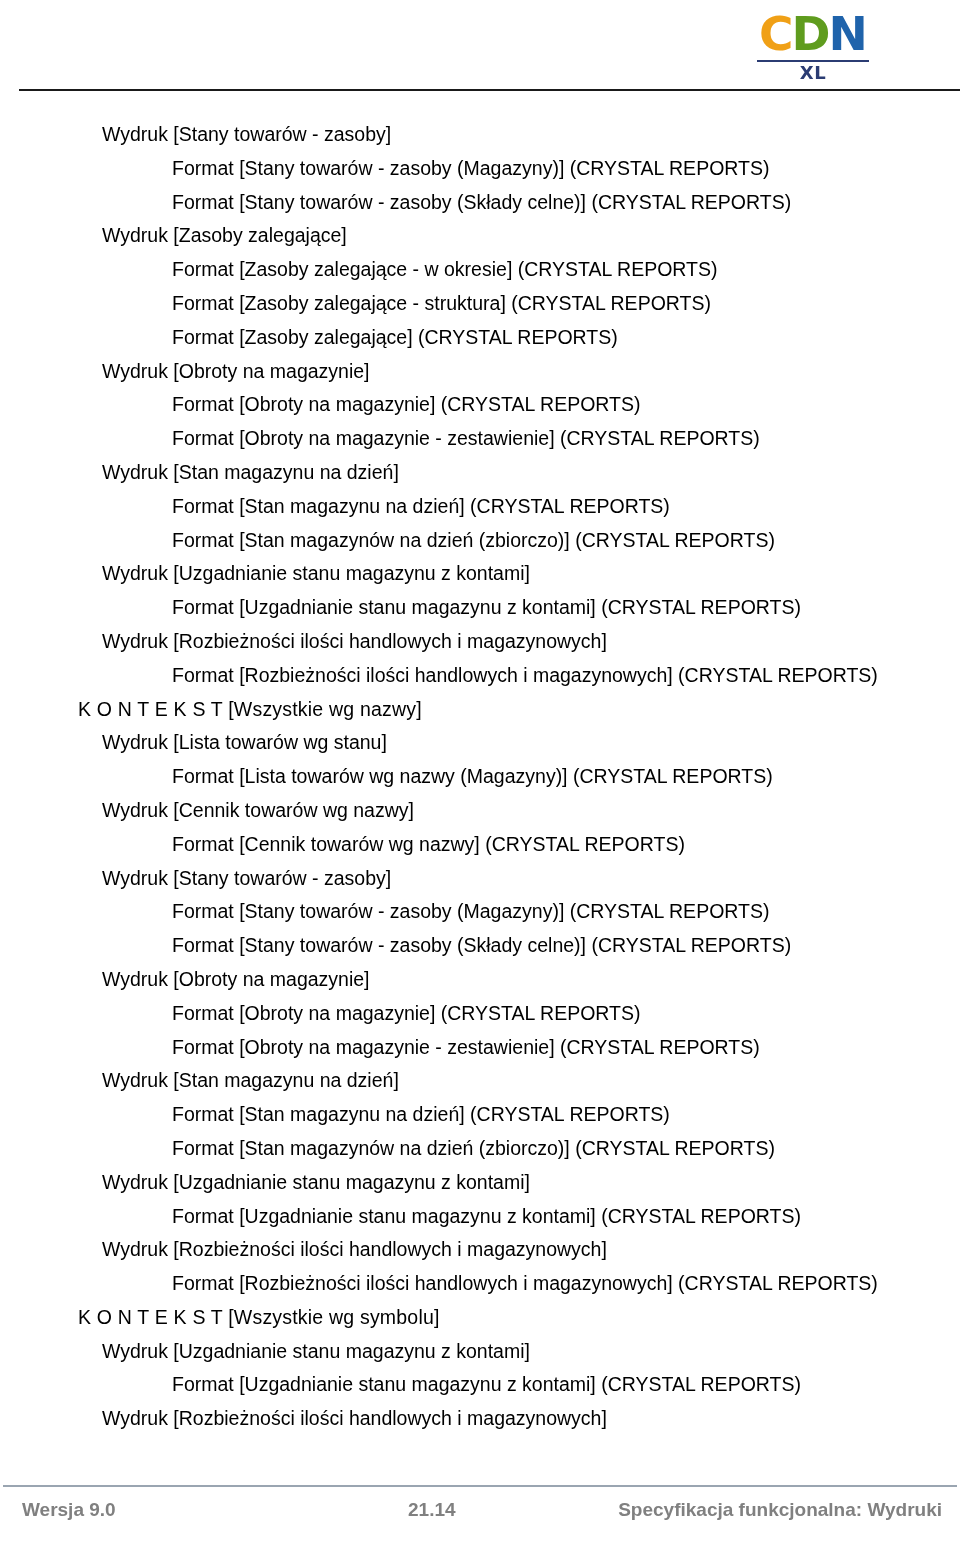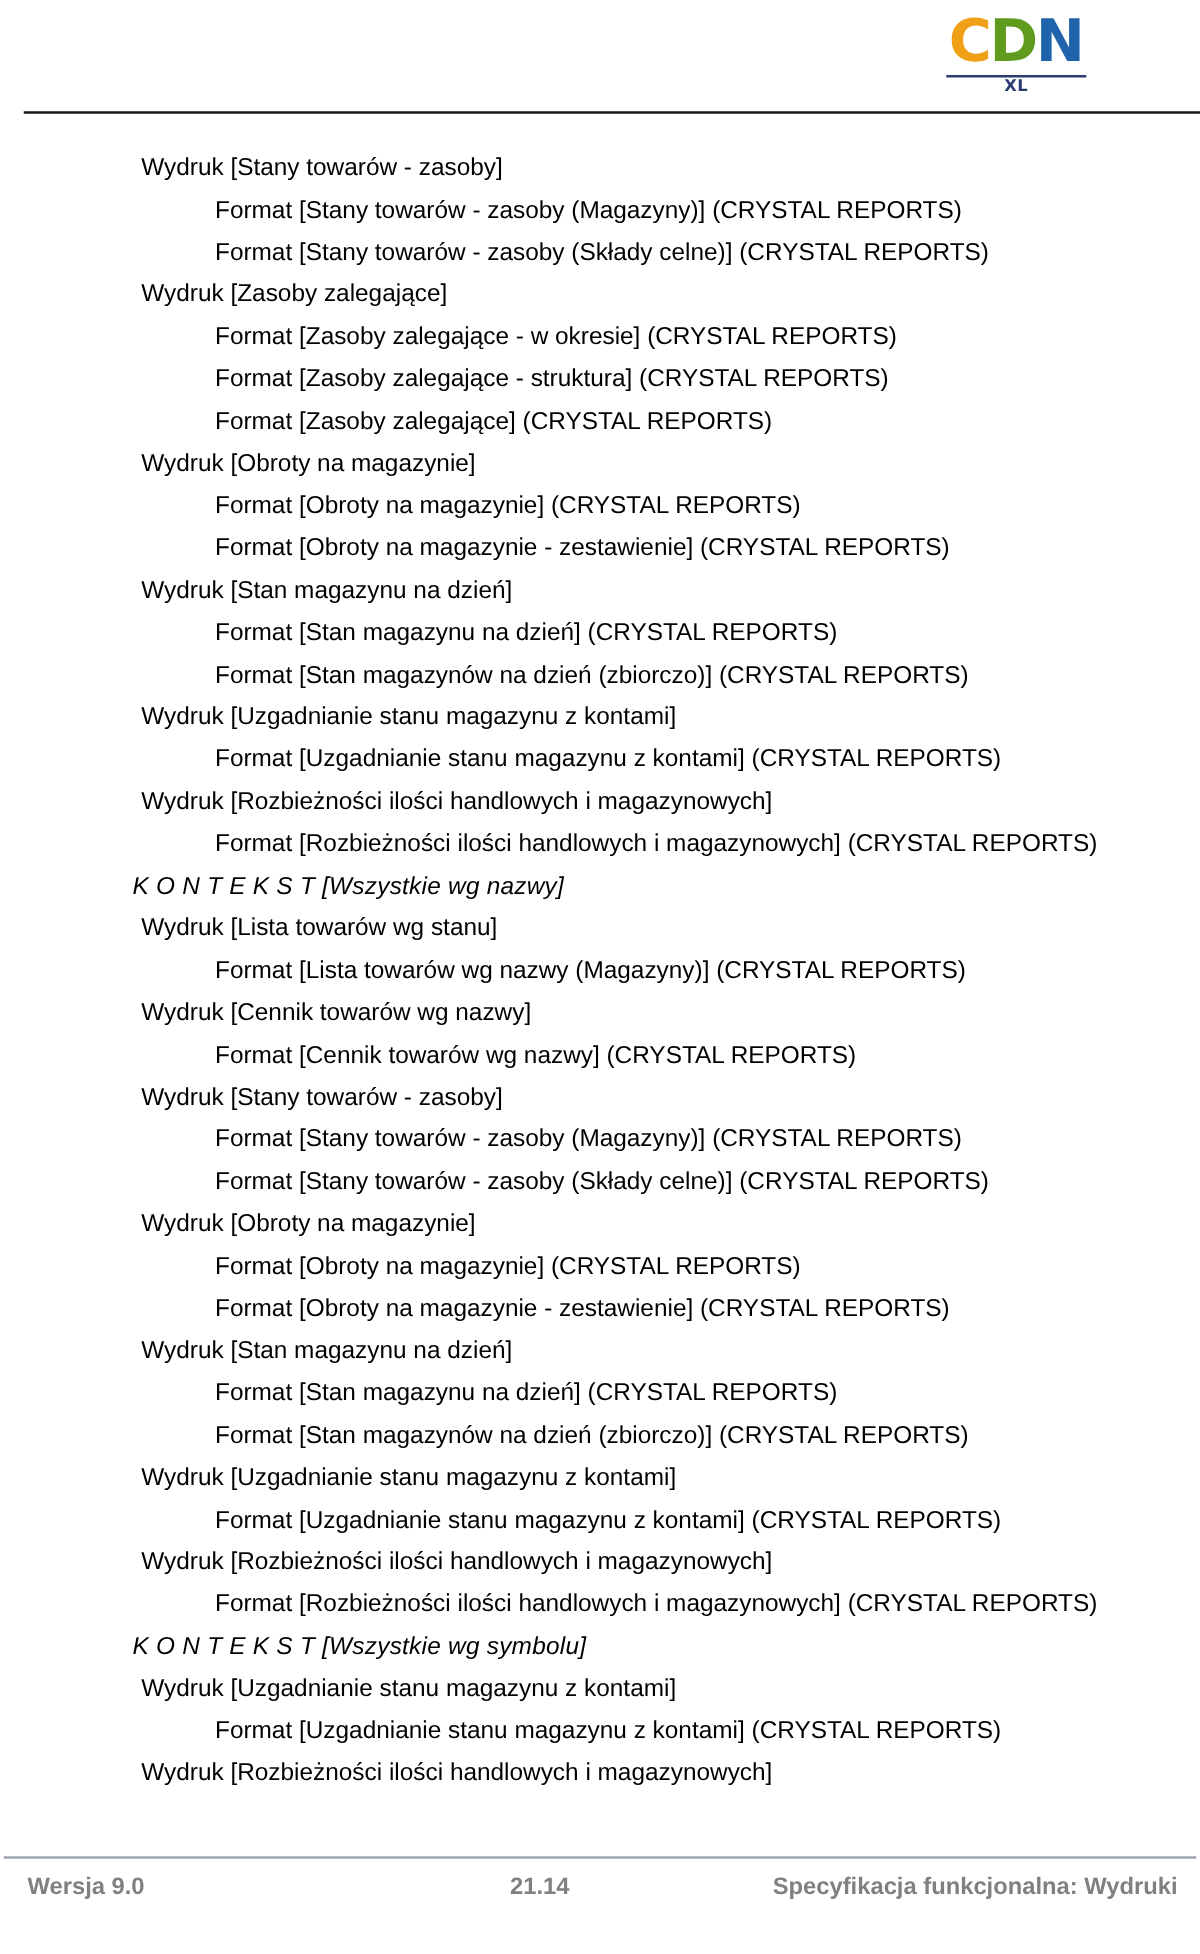--- a/index.html
+++ b/index.html
@@ -59,21 +59,21 @@
     background: #2b3c73;
   }
   .logo-xl {
     position: absolute;
     left: 0;
     top: 54px;
     width: 124px;
     text-align: center;
     font-family: "DejaVu Sans", sans-serif;
     font-weight: bold;
-    font-size: 13px;
+    font-size: 18px;
     color: #2b3c73;
     letter-spacing: 0.5px;
   }
   .header-rule {
     position: absolute;
     left: 3px;
     top: 89px;
     width: 954px;
     height: 0;
     border-top: 2px solid #1a1a1a;
@@ -87,22 +87,22 @@
     width: 960px;
   }
   .line {
     font-size: 19.5px;
     line-height: 33.8px;
     height: 33.8px;
     white-space: nowrap;
     color: #000000;
     font-weight: normal;
   }
-  .lvl-context { padding-left: 106px; letter-spacing: 0.2px; font-style: italic; }
-  .lvl-wydruk  { padding-left: 102px; margin-left: 11px; }
+  .lvl-context { padding-left: 78px; letter-spacing: 0.2px; }
+  .lvl-wydruk  { padding-left: 102px; }
   .lvl-format  { padding-left: 172px; }
 
   
   .footer {
     position: absolute;
     left: 0;
     bottom: 16px;
     width: 960px;
     height: 70px;
   }

